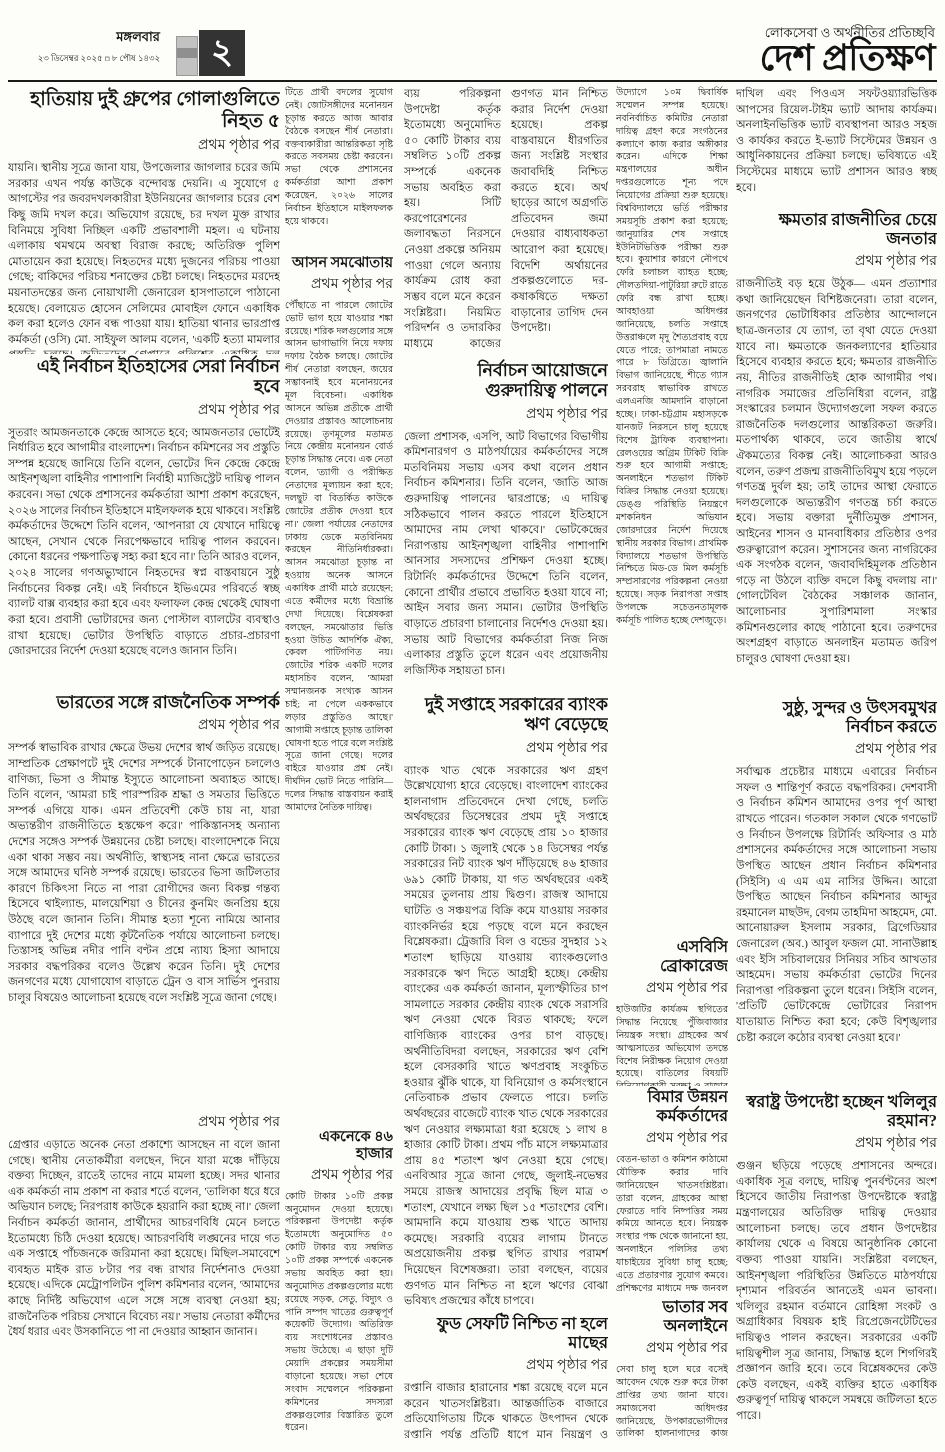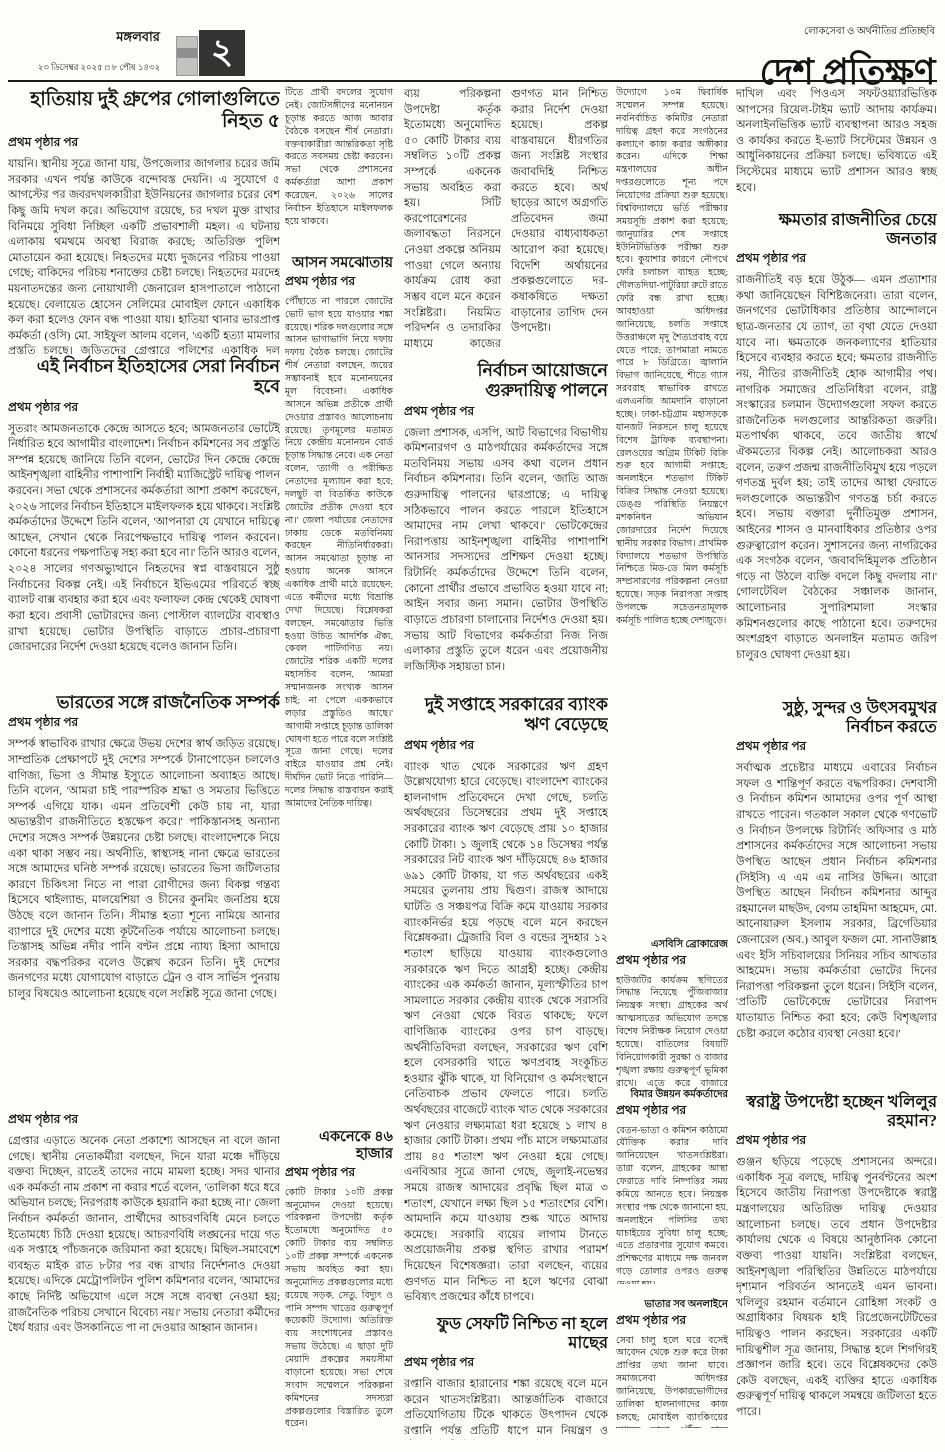--- a/index.html
+++ b/index.html
@@ -8,56 +8,56 @@
     width:945px;height:1452px;
     margin:0 auto;
     background:#fdfdfa;
     color:#141414;
     font-family:"Liberation Serif", serif;
     overflow:hidden;
   }
   
   .hdr-date{position:absolute;top:30px;left:15px;width:145px;text-align:right;line-height:1.15;}
   .hdr-day{font-size:13px;font-weight:700;}
-  .hdr-dateline{font-size:8.5px;margin-top:18px;}
+  .hdr-dateline{font-size:8.5px;margin-top:9px;}
   .logo-mini{
     position:absolute;top:36px;left:176px;width:20px;height:38px;
     background:linear-gradient(180deg,#c2c2c2 0 30%,#8f8f8f 30% 55%,#c2c2c2 55% 100%);
     border:1px solid #9a9a9a;
   }
   .pageno-box{
     position:absolute;top:30px;left:199px;width:46px;height:46px;
     background:#333;color:#fff;display:flex;align-items:center;justify-content:center;
     font-size:34px;font-weight:700;
   }
   .section-title{
     position:absolute;top:33px;left:258px;
     font-size:31px;font-weight:800;letter-spacing:.5px;white-space:nowrap;
   }
   .masthead{position:absolute;top:26px;right:10px;text-align:right;line-height:1;}
-  .masthead-tagline{font-size:10px;margin-bottom:18px;}
+  .masthead-tagline{font-size:13px;margin-bottom:1px;}
   .masthead-name{font-size:36px;font-weight:900;letter-spacing:-.5px;}
   .hdr-rule{position:absolute;top:80px;left:8px;right:8px;border-top:2px solid #1a1a1a;}
 
   
   .track{position:absolute;top:86px;height:1358px;overflow:hidden;}
   #t1{left:8px;width:272px;}
   #t2{left:285px;width:108px;}
   #t3{left:404px;width:204px;}
   #t4{left:616px;width:112px;}
   #t5{left:736px;width:201px;}
 
   .article{overflow:hidden;display:block;}
   .headline{margin:2px 0 1px;text-align:right;font-weight:800;line-height:1.16;}
   .hl-xl{font-size:19px;}
   .hl-lg{font-size:17.5px;}
   .hl-md{font-size:16.5px;}
   .hl-sm{font-size:14.5px;}
-  .hl-xs{font-size:10px;}
-  .byline{text-align:left;font-size:12px;font-weight:700;margin:0 0 3px;}
+  .hl-xs{font-size:16px;}
+  .byline{text-align:right;font-size:14px;font-weight:400;margin:0 0 3px;}
   .body{
     font-size:11px;line-height:1.42;text-align:justify;
     overflow:hidden;height:100%;
   }
   .narrow .body{font-size:9.2px;line-height:1.4;}
   .twocol{column-count:2;column-gap:10px;}
   .cont{overflow:hidden;}
 </style>
 </head>
 <body>

